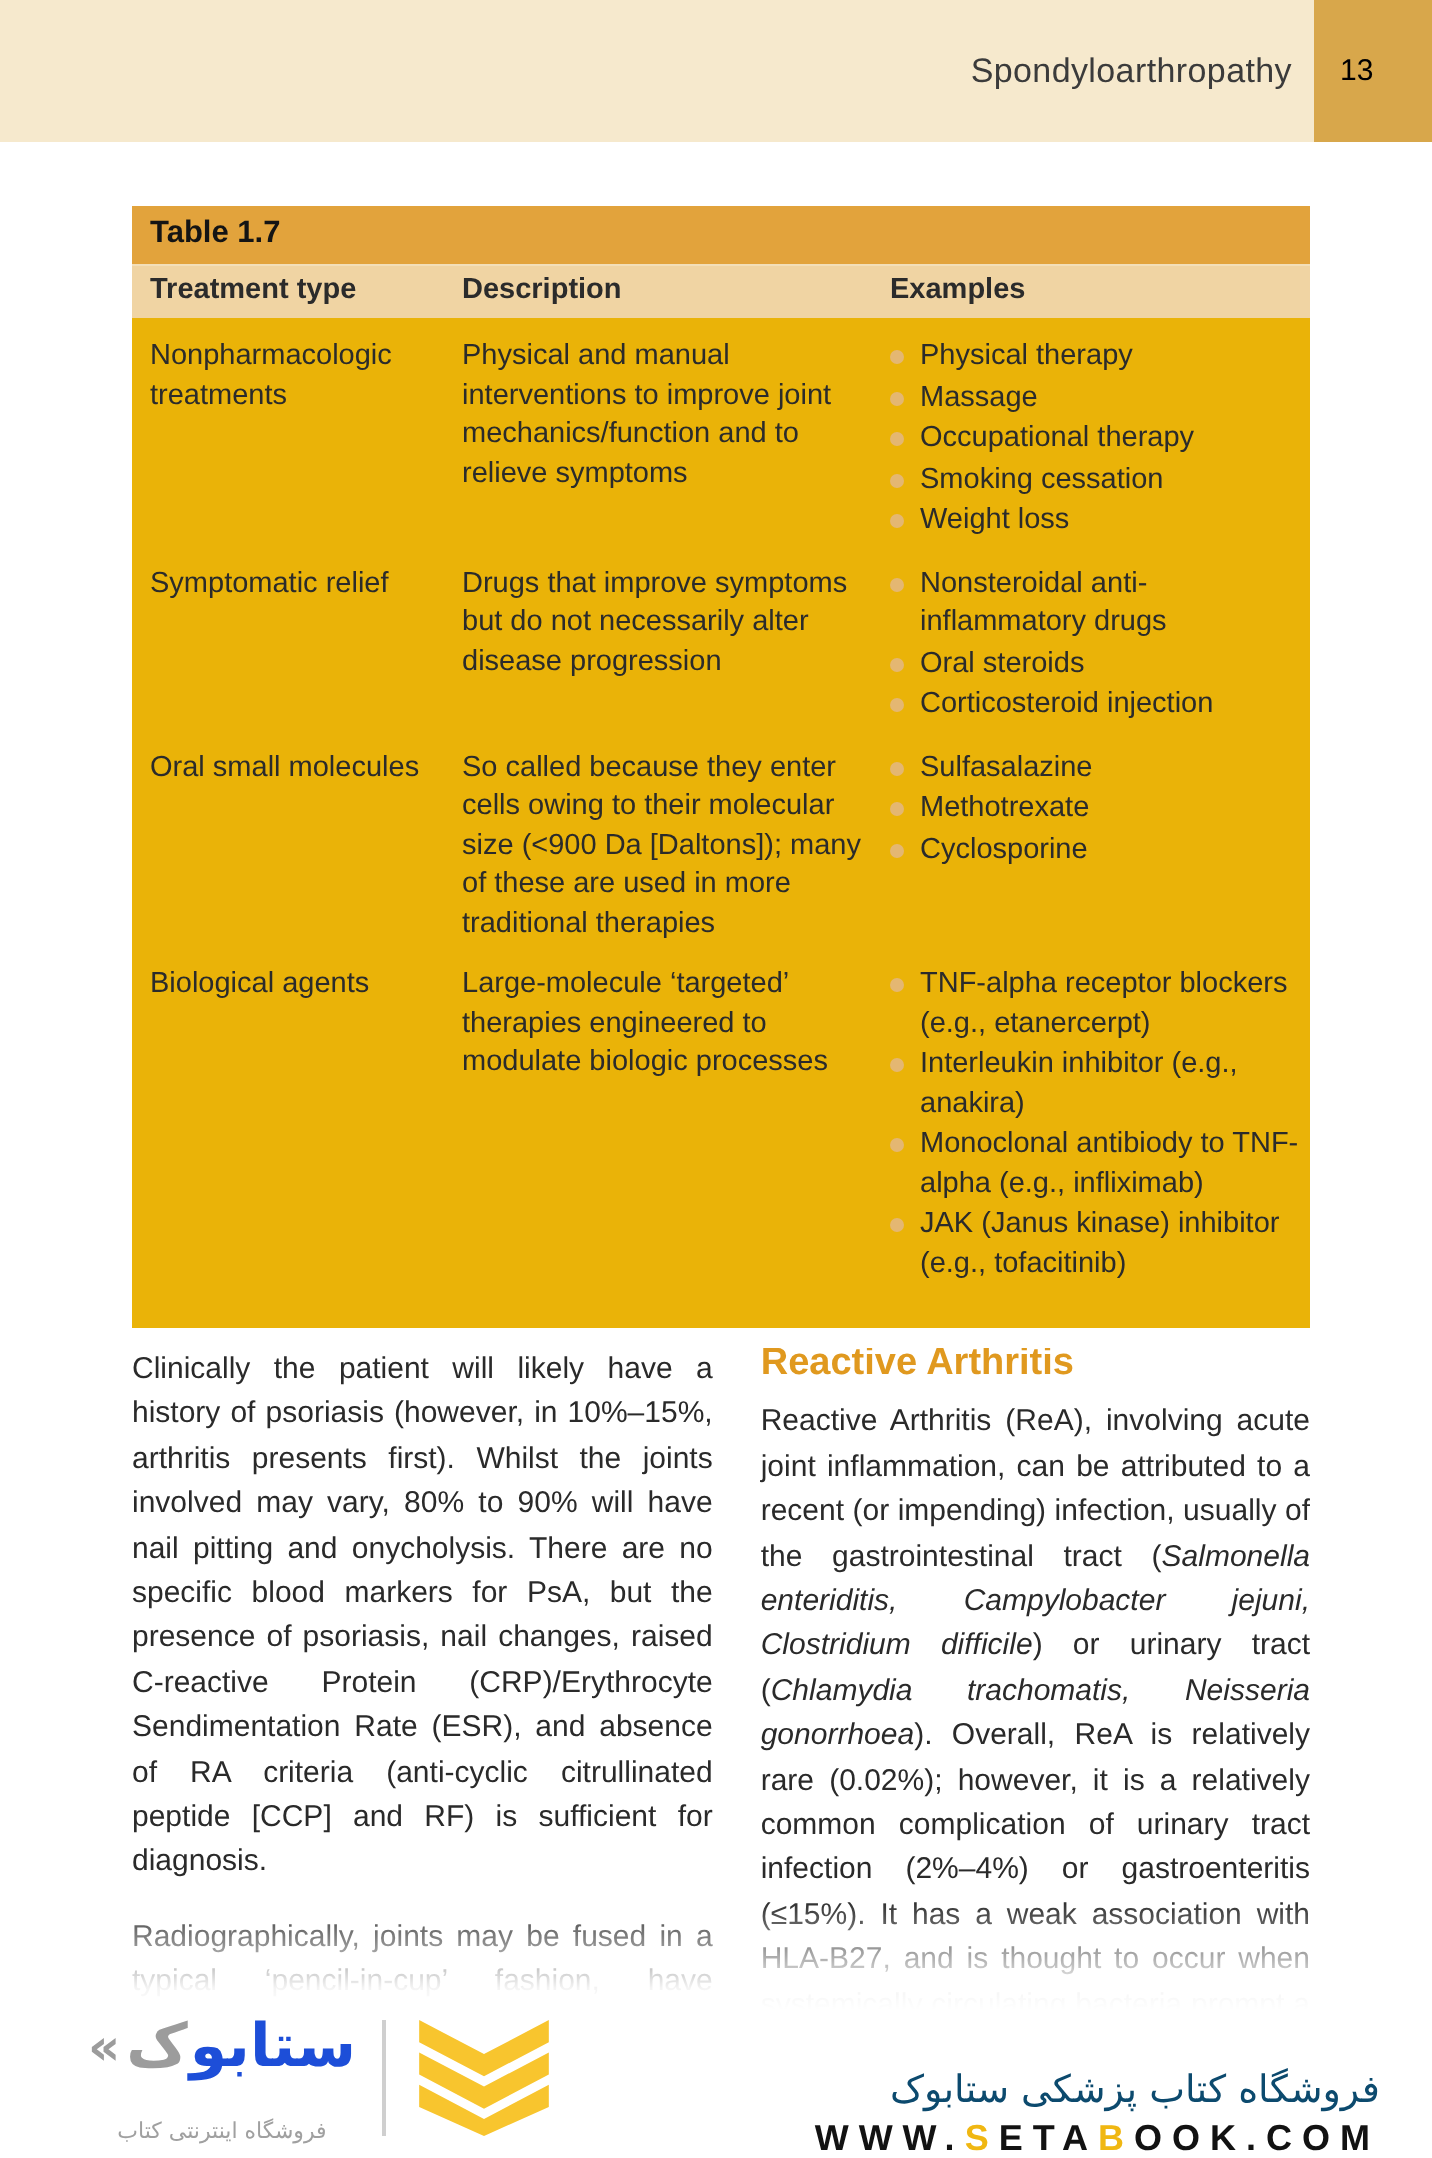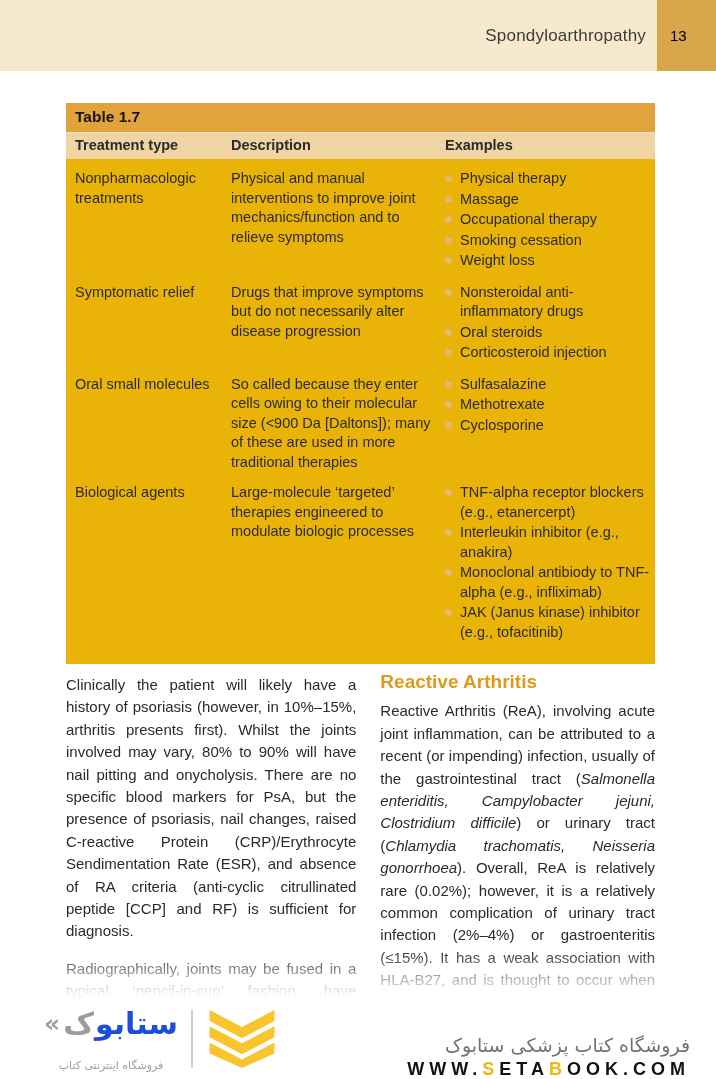--- a/index.html
+++ b/index.html
@@ -91,21 +91,21 @@
   .wm-guillemet { color:#9c9c9c; font-size:25px; margin-right:2px; }
   .wm-gray { color:#9c9c9c; }
   .wm-gold { color:#1d4ed8; }
   .logo-subtitle {
     font-family:"DejaVu Sans", sans-serif; font-size:11px; color:#a0a0a0;
     margin-top:18px; direction:rtl;
   }
   .logo-divider { width:2px; height:58px; background:#cfcfcf; }
   .footer-right { display:flex; flex-direction:column; align-items:flex-end; gap:3px; }
   .store-line {
-    font-family:"DejaVu Sans", sans-serif; font-size:19px; color:#737373;
+    font-family:"DejaVu Sans", sans-serif; font-size:19px; color:#0c4a6e;
     direction:rtl;
     margin-top:36px;
   }
   .site-url {
     font-size:18px; font-weight:bold; color:#121212; letter-spacing:5px;
     font-family:"Liberation Sans", sans-serif;
   }
   .url-gold { color:#F0B712; }
 </style>
 </head>

